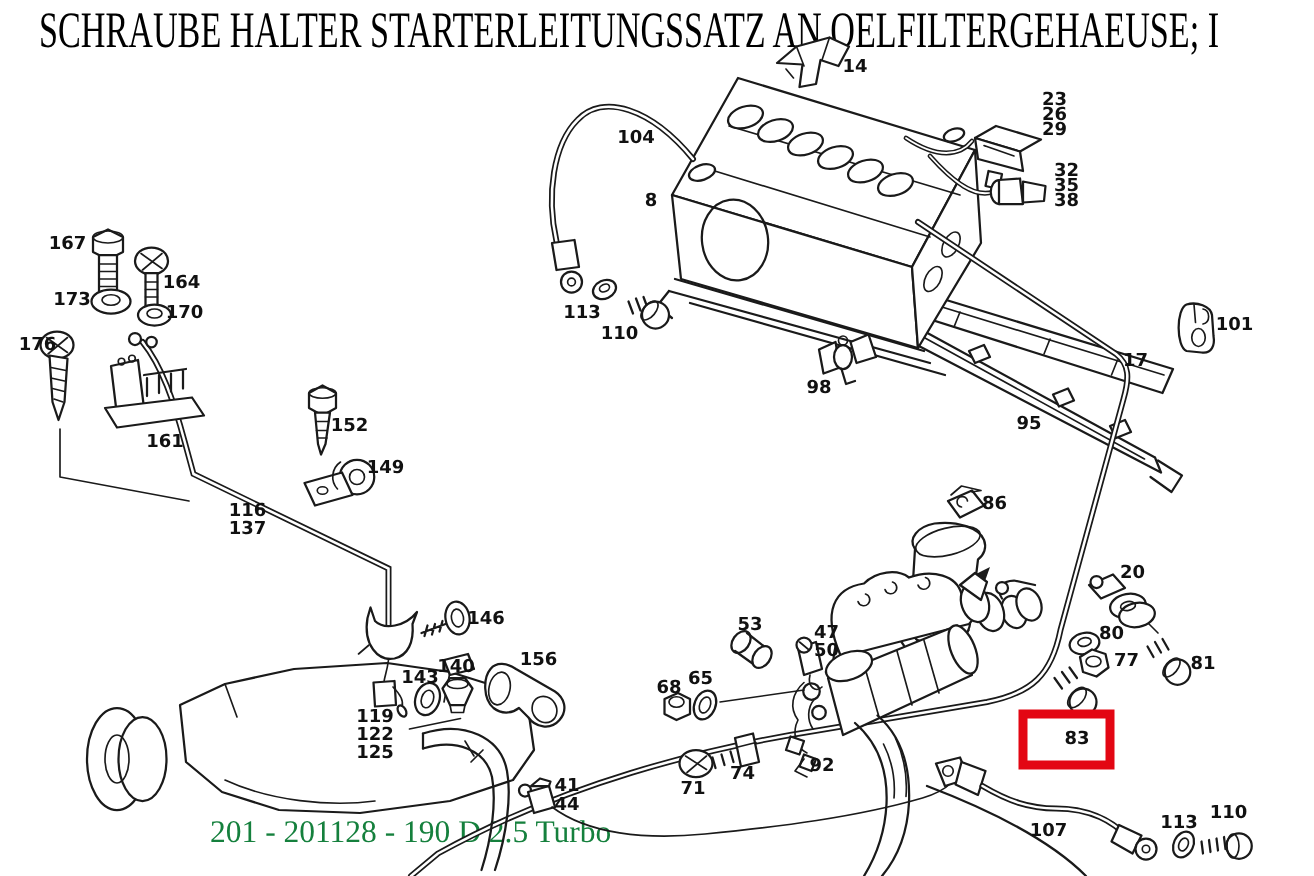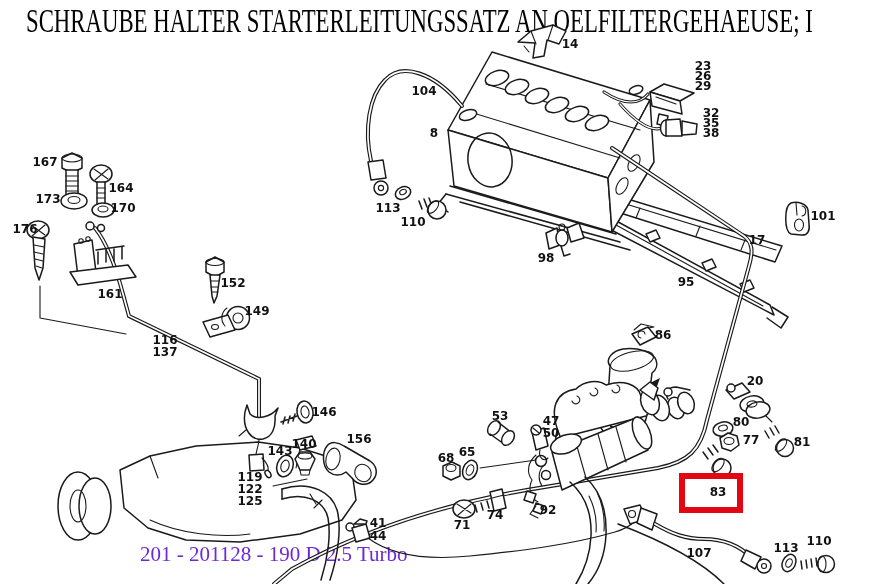--- a/index.html
+++ b/index.html
@@ -2,21 +2,21 @@
 <html><head>
 <meta charset="utf-8">
 <style>
   html,body{margin:0;padding:0;background:#fff;}
   .stage{position:relative;width:852px;height:584px;background:#fff;overflow:hidden;
          font-family:"Liberation Sans",sans-serif;text-decoration:underline;}
   .title{position:absolute;left:26px;top:2px;font-family:"Liberation Serif",serif;
          font-size:34px;color:#000;white-space:nowrap;transform:scaleX(0.67);
          transform-origin:0 0;z-index:1;}
   .caption{position:absolute;left:140px;top:542px;font-family:"Liberation Serif",serif;
-         font-size:21px;color:#6d28d9;white-space:nowrap;z-index:1;}
+         font-size:21px;color:#15803d;white-space:nowrap;z-index:1;}
   svg.canvas{position:absolute;left:0;top:0;z-index:2;}
   .s{fill:none;stroke:#1a1a1a;stroke-width:1.5;stroke-linecap:round;stroke-linejoin:round;}
   .t{fill:none;stroke:#1a1a1a;stroke-width:1.1;stroke-linecap:round;stroke-linejoin:round;}
   .w{fill:#ffffff;stroke:#1a1a1a;stroke-width:1.5;stroke-linejoin:round;}
   .dl{fill:none;stroke:#1a1a1a;stroke-width:4;stroke-linecap:round;}
   .dlw{fill:none;stroke:#ffffff;stroke-width:1.7;stroke-linecap:round;}
   .dm{fill:none;stroke:#1a1a1a;stroke-width:3.2;stroke-linecap:round;}
   .dmw{fill:none;stroke:#ffffff;stroke-width:1.2;stroke-linecap:round;}
   .part-label{font-family:"DejaVu Sans",sans-serif;font-size:12px;font-weight:bold;fill:#111;}
 </style>

